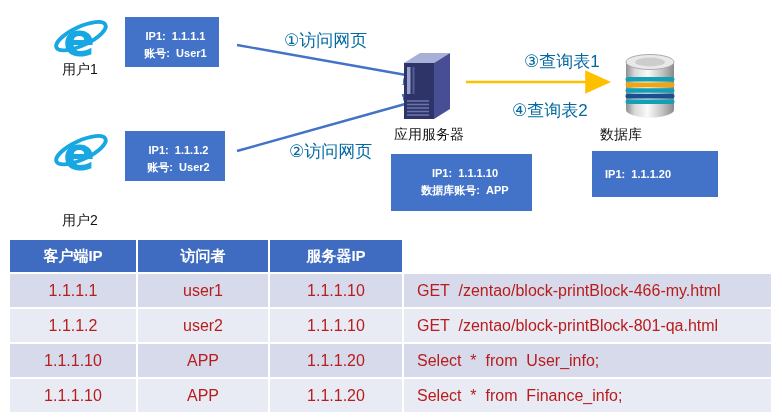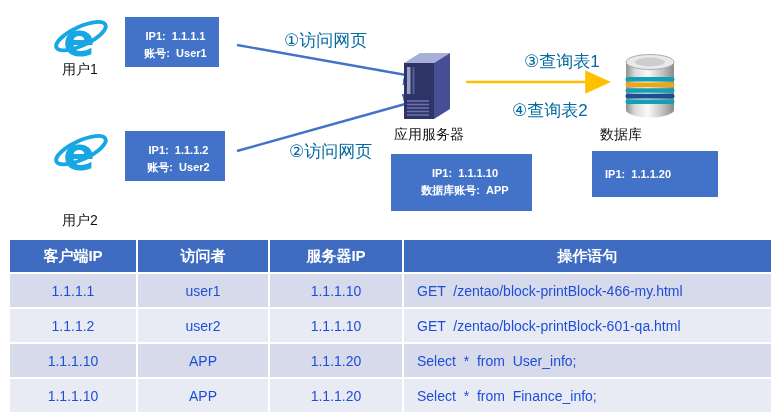--- a/index.html
+++ b/index.html
@@ -15,21 +15,21 @@
           line-height:1.5;padding:11px 6px 0 13px;box-sizing:border-box;text-align:center;}
   .ip-box .box-line{white-space:pre;}
   .ip-box.single{display:flex;align-items:center;padding-top:0;}
   svg{display:block;}
 
   
   #log-table{position:absolute;left:10px;top:240px;width:761px;display:flex;
              flex-direction:column;gap:2px;background:#fff;}
   .t-row{display:flex;gap:2px;}
   .t-cell{display:flex;align-items:center;justify-content:center;box-sizing:border-box;
-          font-size:14px;color:#1d4ed8;}
+          font-size:16px;color:#b91c1c;}
   .c1{flex:0 0 126px;} .c2{flex:0 0 130px;} .c3{flex:0 0 132px;} .c4{flex:1 1 auto;}
   .head .t-cell{background:#3F6CC0;color:#fff;font-weight:bold;font-size:15px;height:32px;}
   .body-row .t-cell{height:33px;}
   .body-row.odd .t-cell{background:#D6DAEA;}
   .body-row.even .t-cell{background:#E9EBF4;}
   .t-cell.op{justify-content:flex-start;padding-left:13px;white-space:pre;}
 </style>
 </head>
 <body>
 
@@ -121,33 +121,32 @@
     <div class="ip-box single" style="left:592px;top:151px;width:126px;height:46px;">
       <div class="box-line">IP1:  1.1.1.20</div>
     </div>
   </div>
 
   <div id="log-table">
     <div class="t-row head">
       <div class="t-cell c1">客户端IP</div>
       <div class="t-cell c2">访问者</div>
       <div class="t-cell c3">服务器IP</div>
-      <div class="t-cell c4">操作语句</div>
     </div>
     <div class="t-row body-row odd">
       <div class="t-cell c1">1.1.1.1</div>
       <div class="t-cell c2">user1</div>
       <div class="t-cell c3">1.1.1.10</div>
       <div class="t-cell c4 op">GET  /zentao/block-printBlock-466-my.html</div>
     </div>
     <div class="t-row body-row even">
       <div class="t-cell c1">1.1.1.2</div>
       <div class="t-cell c2">user2</div>
       <div class="t-cell c3">1.1.1.10</div>
-      <div class="t-cell c4 op">GET  /zentao/block-printBlock-601-qa.html</div>
+      <div class="t-cell c4 op">GET  /zentao/block-printBlock-801-qa.html</div>
     </div>
     <div class="t-row body-row odd">
       <div class="t-cell c1">1.1.1.10</div>
       <div class="t-cell c2">APP</div>
       <div class="t-cell c3">1.1.1.20</div>
       <div class="t-cell c4 op">Select  *  from  User_info;</div>
     </div>
     <div class="t-row body-row even">
       <div class="t-cell c1">1.1.1.10</div>
       <div class="t-cell c2">APP</div>

